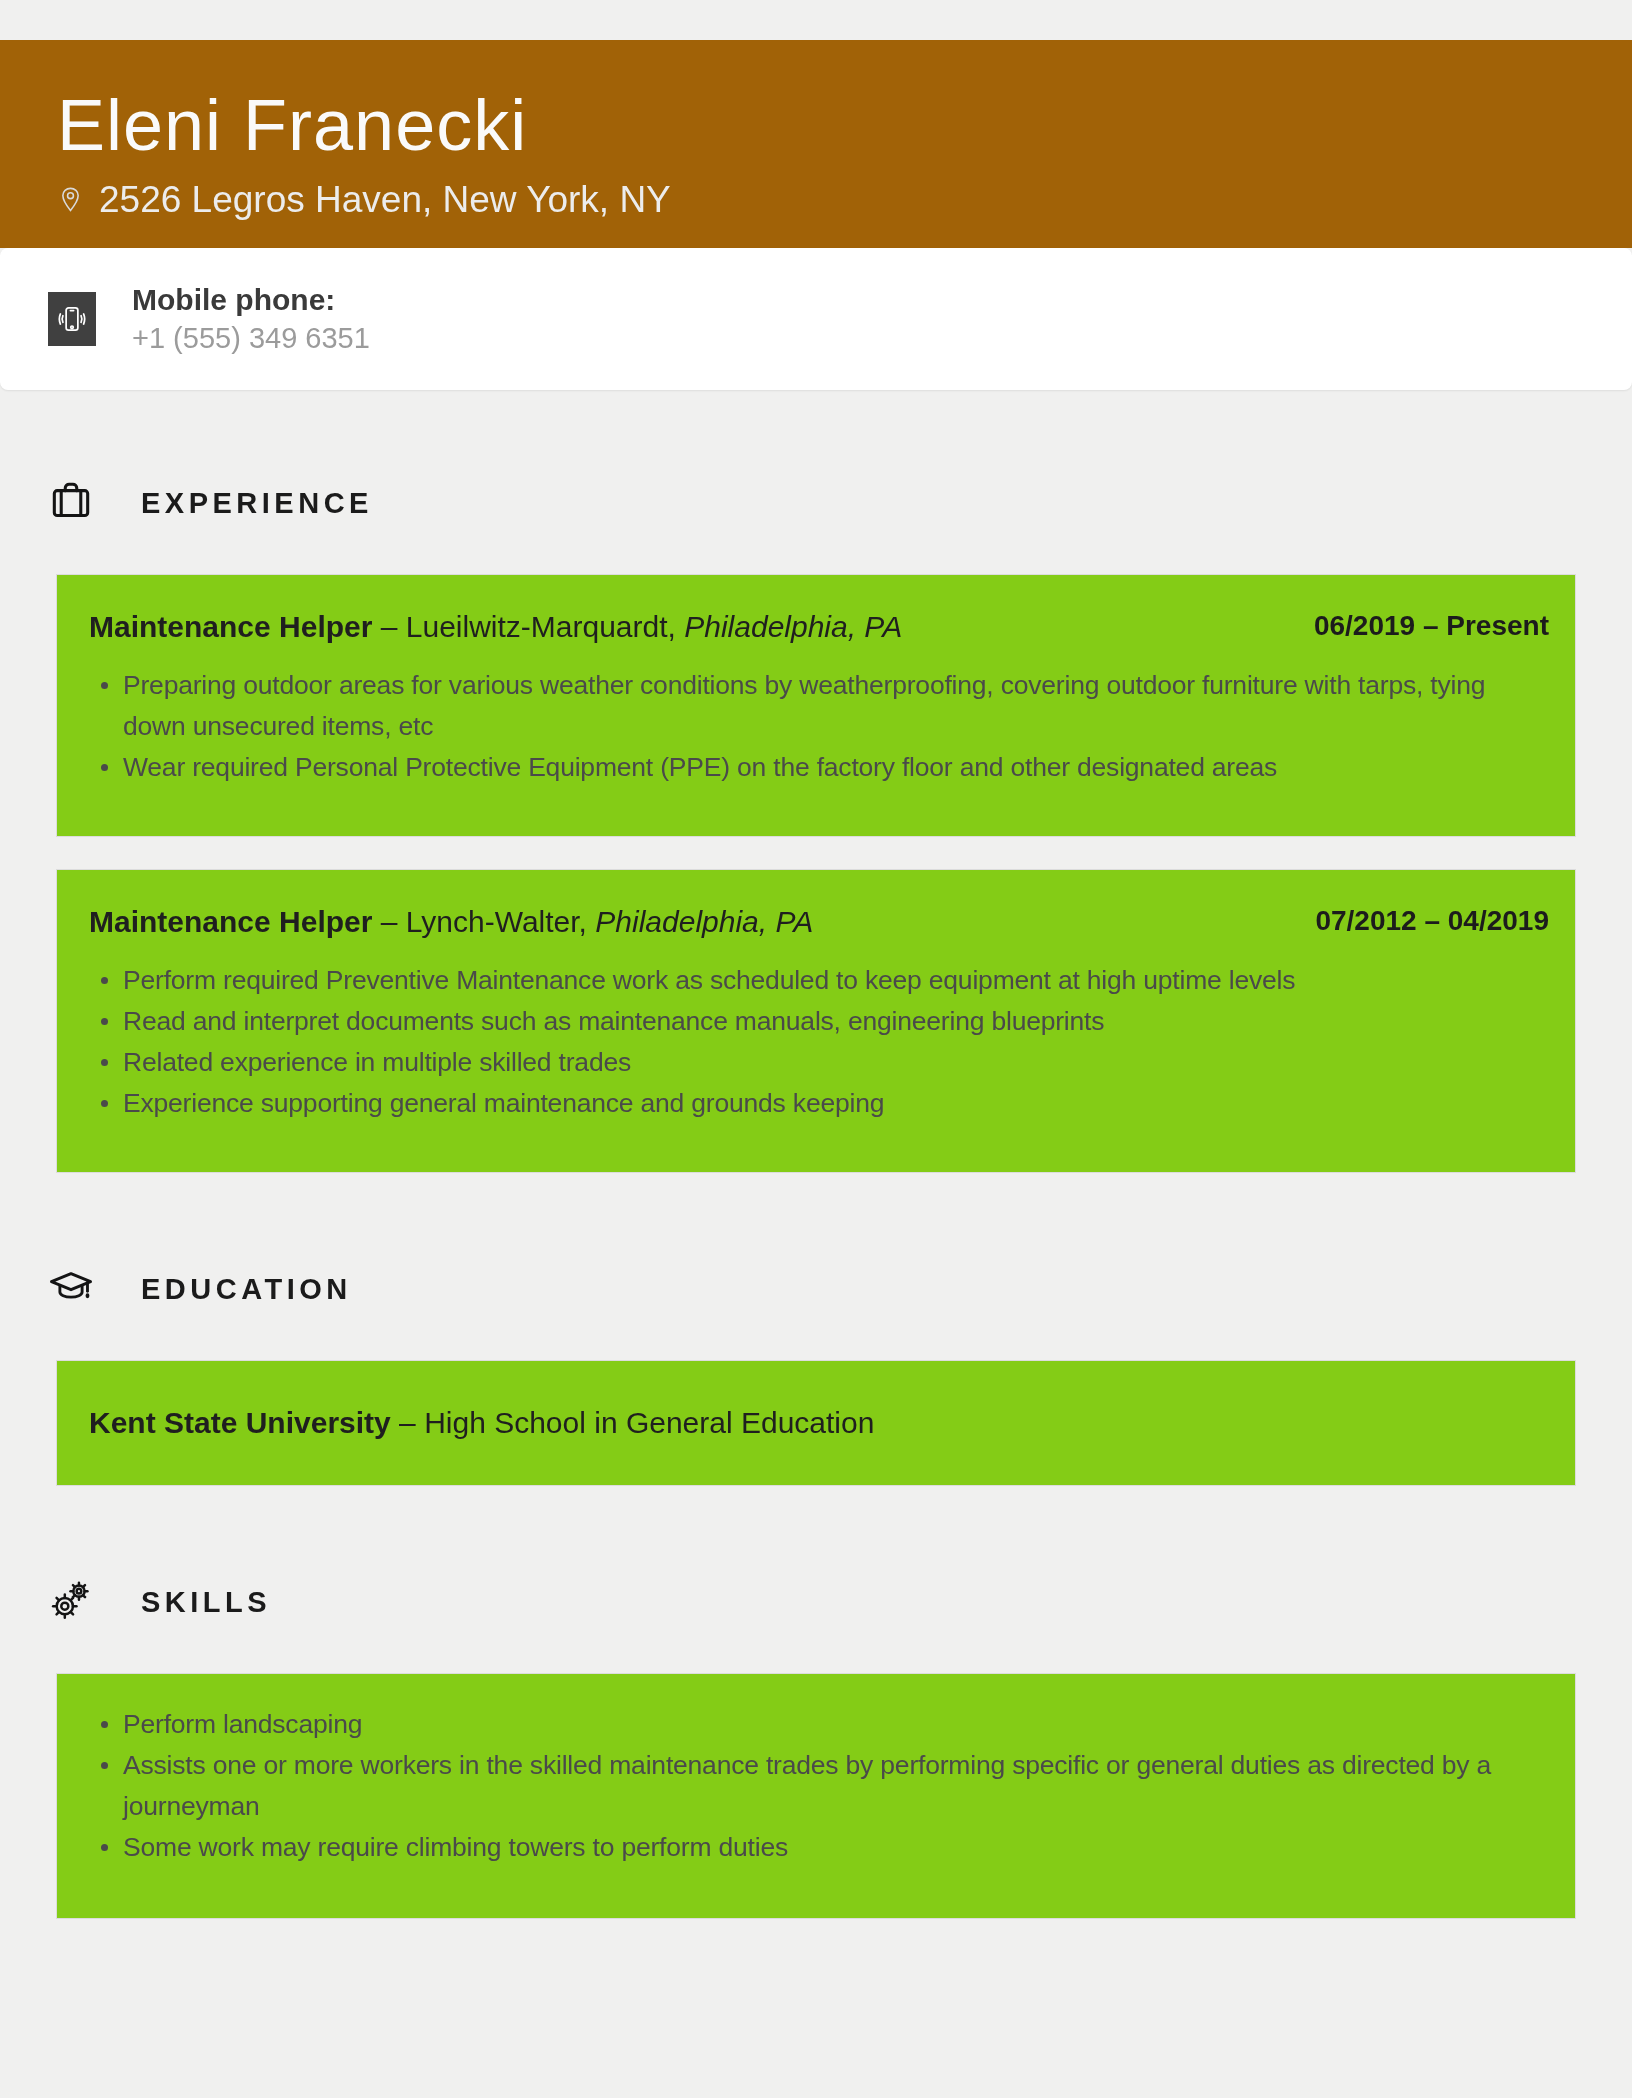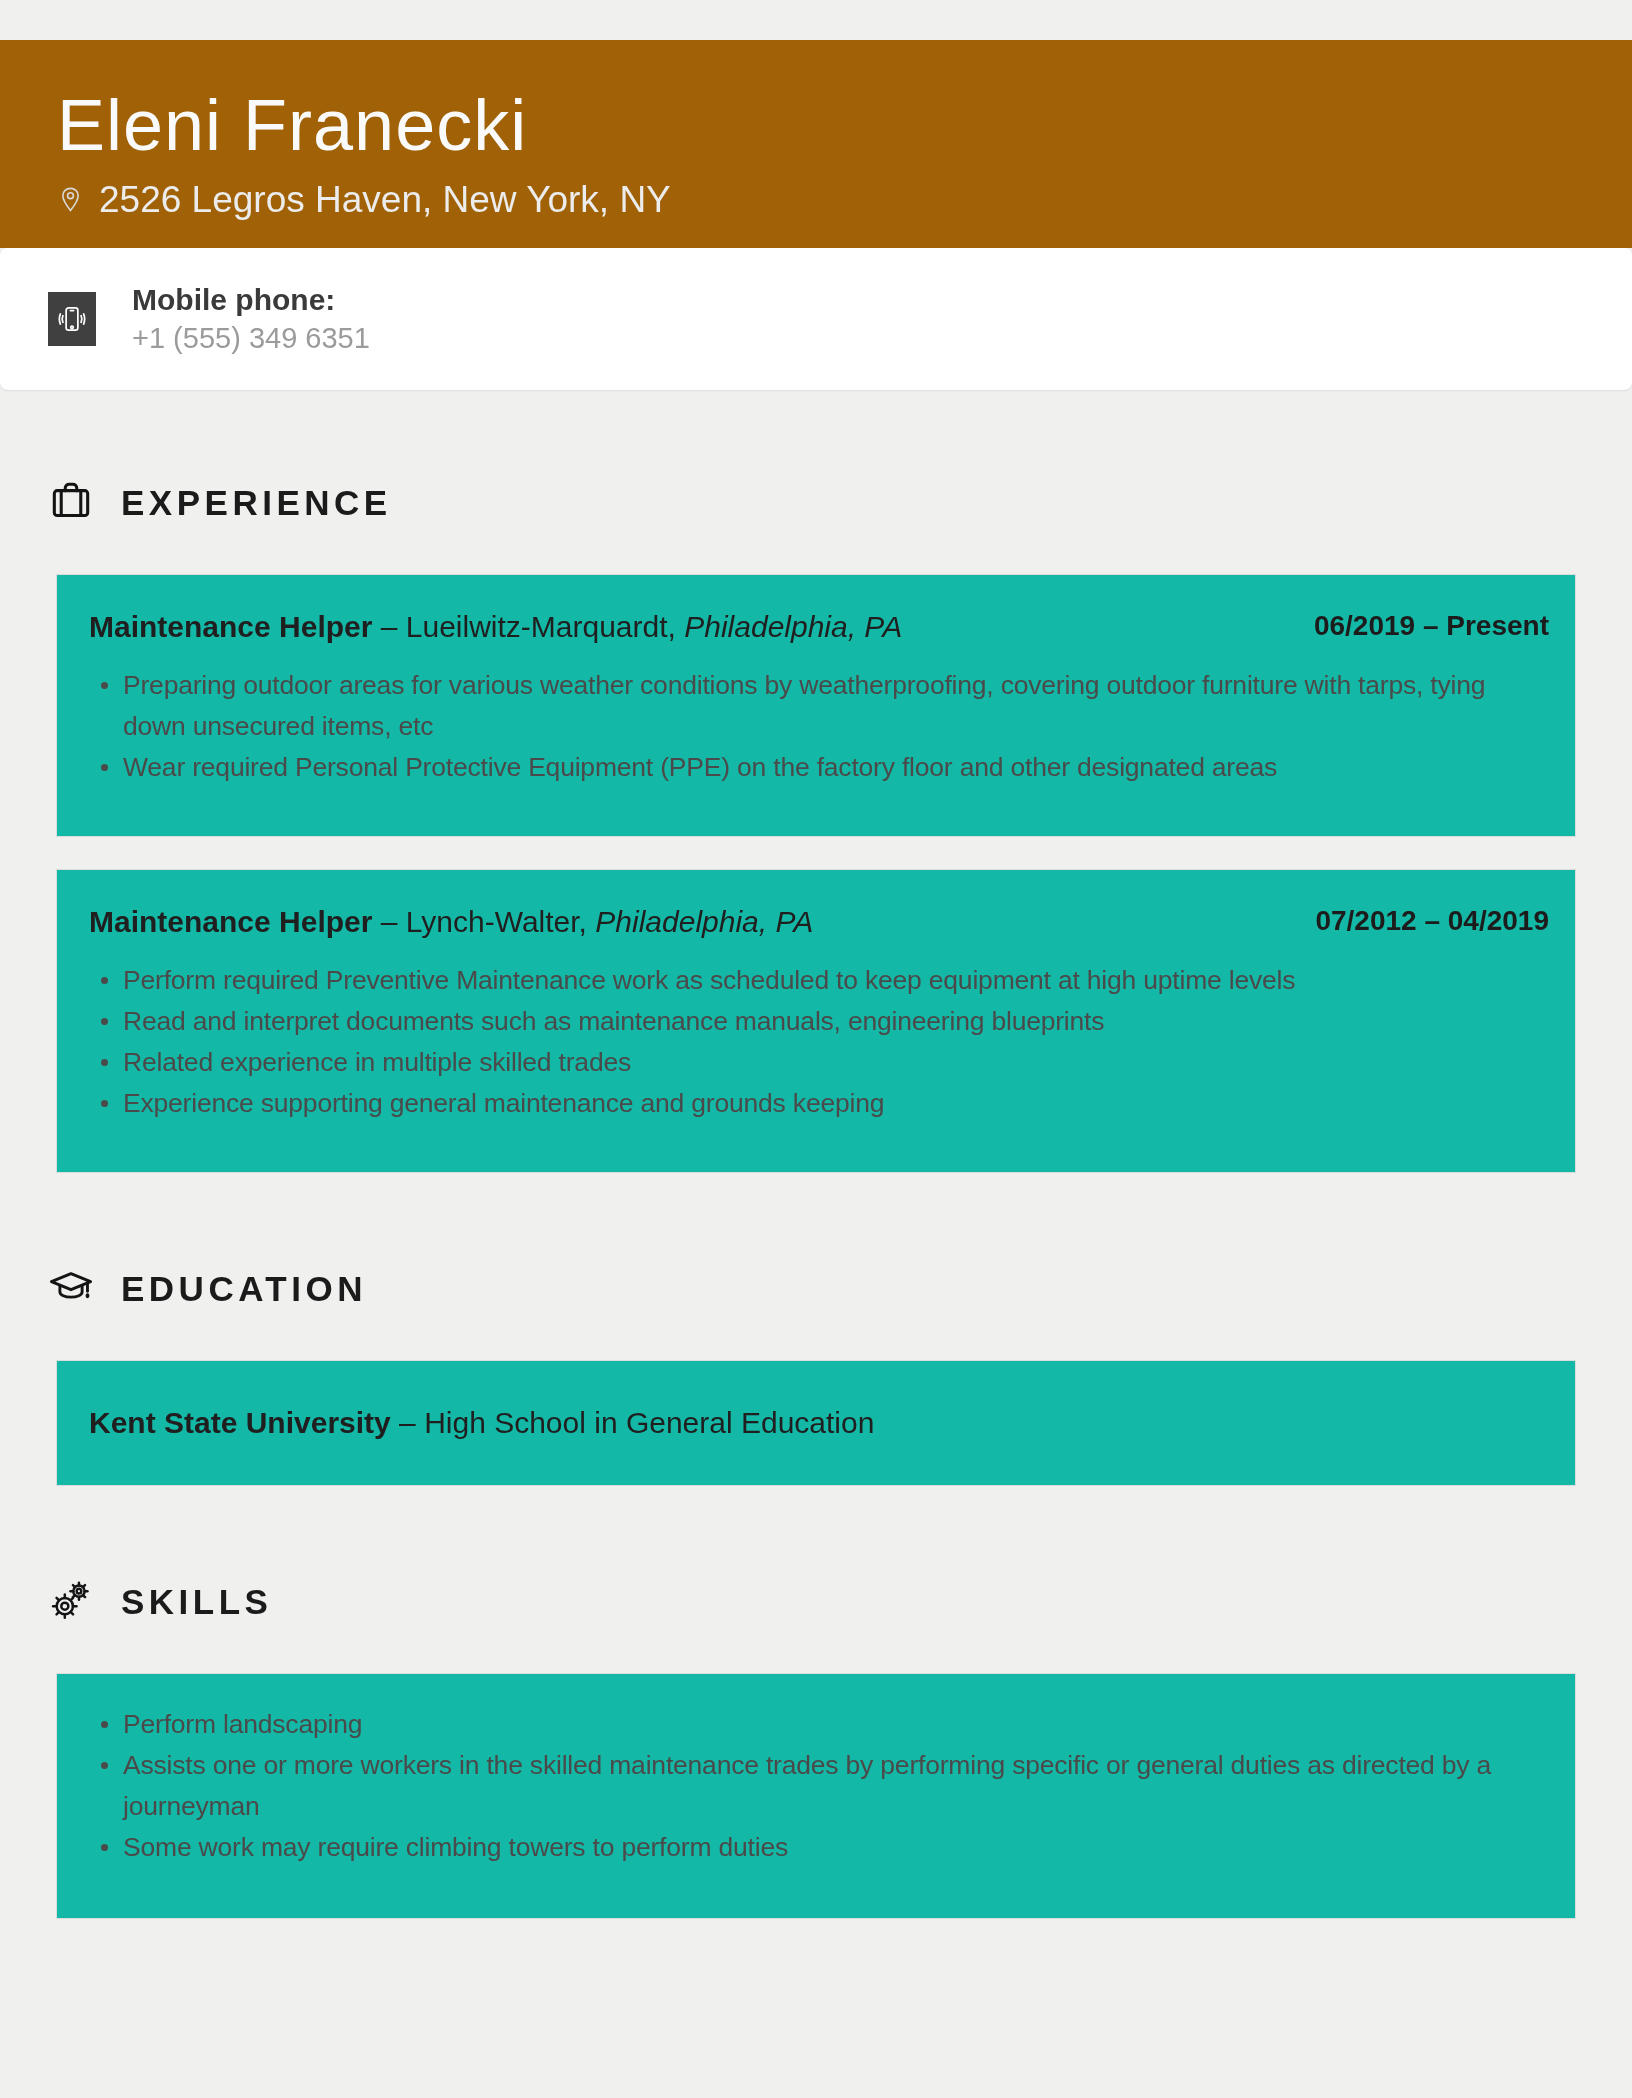--- a/index.html
+++ b/index.html
@@ -65,29 +65,30 @@
 
   .section-heading {
     display:flex;
     align-items:center;
     gap:27px;
     height:46px;
   }
   .section-heading.first { margin-top:90px; }
   .section-heading.later { margin-top:93px; }
   .section-label {
-    font-size:35px;
+    font-size:29px;
     font-weight:700;
     letter-spacing:4.5px;
     color:#1b1b1b;
+    margin-left:20px;
   }
   .heading-icon { display:block; flex:0 0 auto; }
 
   .card {
-    background:#14b8a6;
+    background:#84cc16;
     border:1px solid #dcdcdc;
     margin:0 8px;
     padding:30px 26px 48px 32px;
   }
   .card.first-after-heading { margin-top:48px; }
   .card.stacked { margin-top:32px; }
 
   .job-header {
     display:flex;
     justify-content:space-between;

